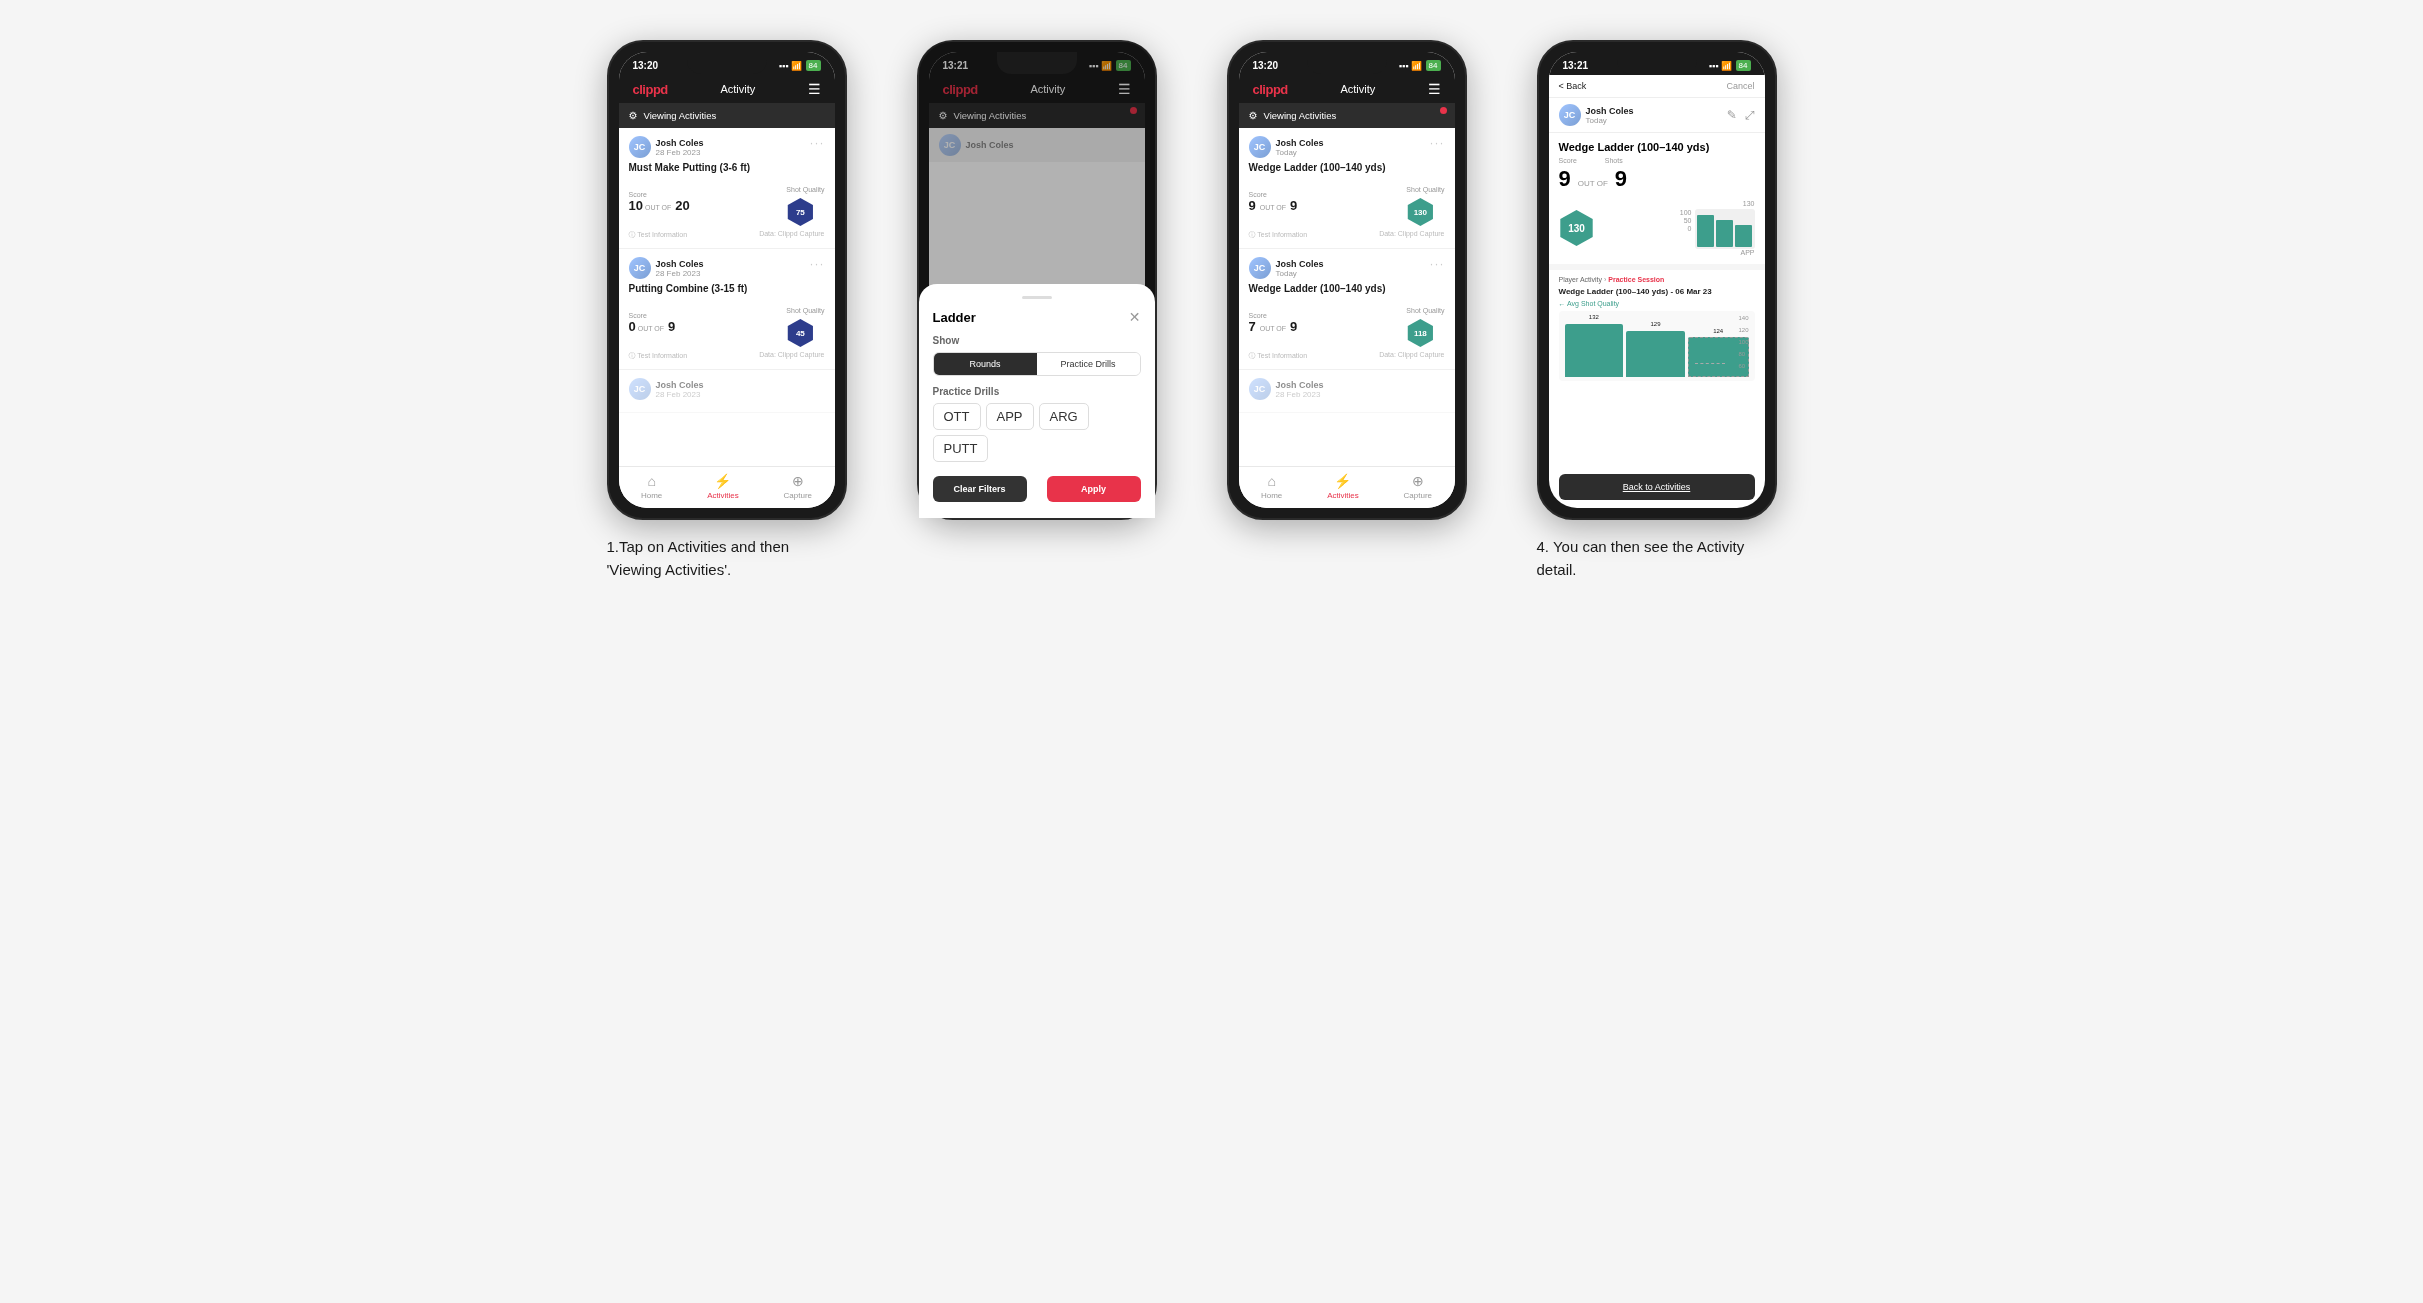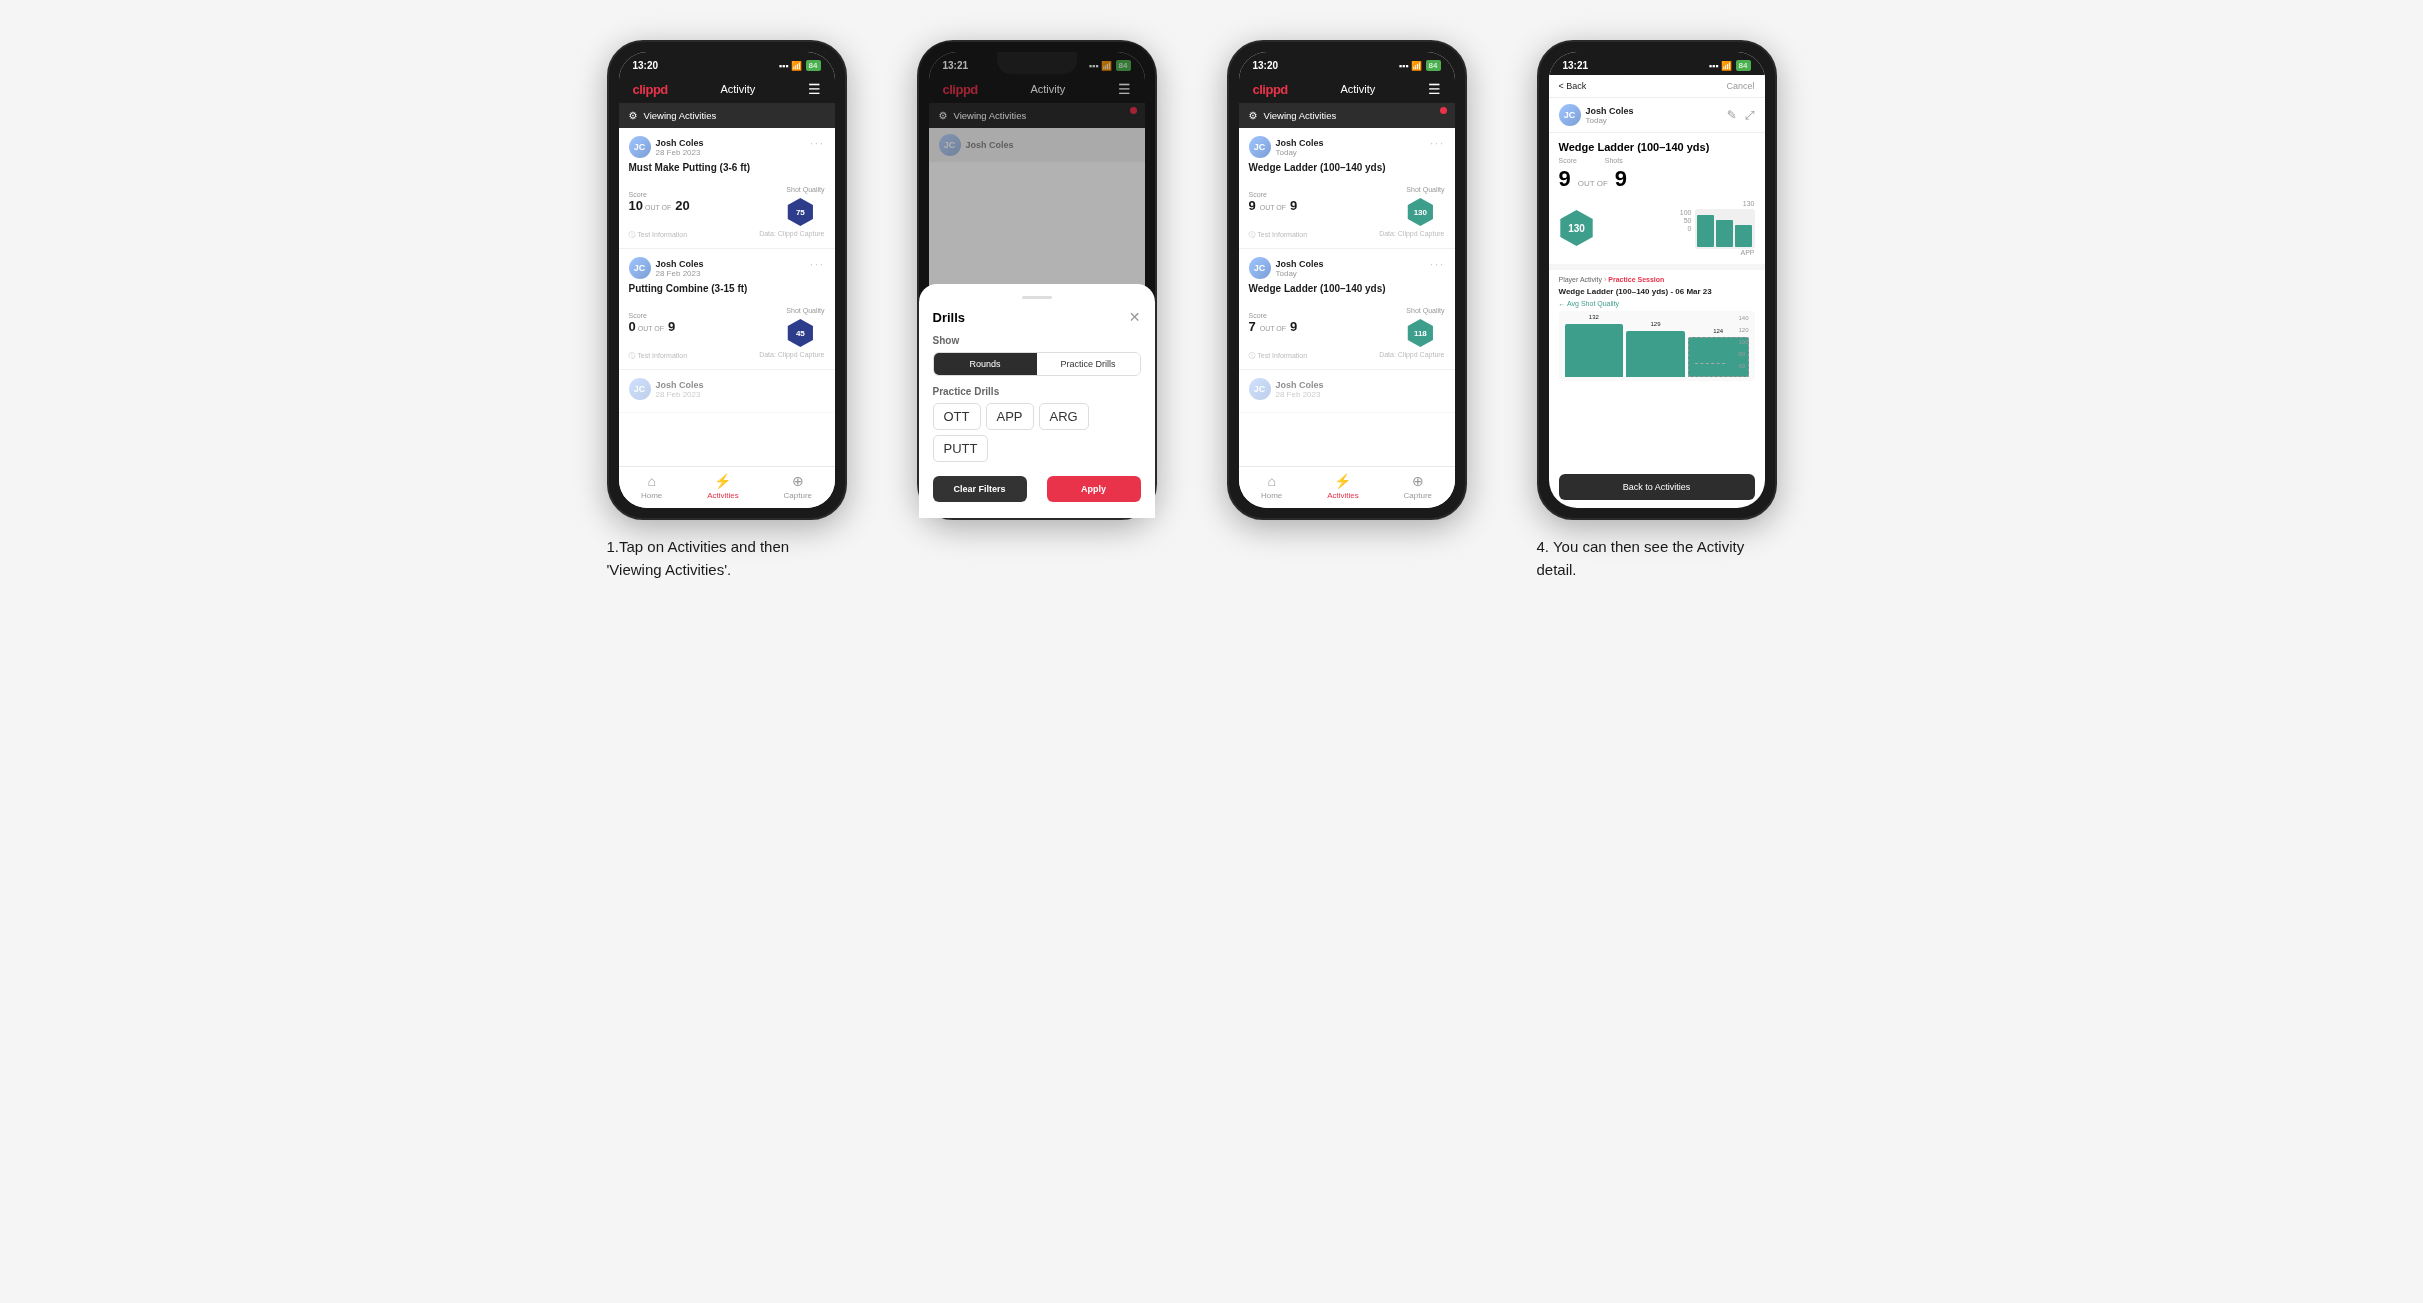--- a/index.html
+++ b/index.html
@@ -330,20 +330,21 @@
     .info-label { color: #e8334a; font-weight: 600; }
     .activity-subtitle { font-size: 8px; font-weight: 700; color: #1a1a1a; margin-bottom: 4px; }
     .back-to-btn {
       background: #2d2d2d;
       color: #fff;
       font-size: 9px;
       padding: 8px;
       text-align: center;
       border-radius: 6px;
       margin-top: 6px;
+      text-decoration: underline;
     }
     
     .caption {
       margin-top: 16px;
       font-size: 15px;
       color: #1a1a1a;
       line-height: 1.5;
       text-align: left;
       width: 240px;
     }
@@ -523,21 +524,21 @@
               <div style="font-size:9px;font-weight:700;color:#555;">Josh Coles</div>
             </div>
           </div>
         </div>
 
         <div class="filter-overlay"></div>
 
         <div class="filter-sheet">
           <div class="filter-handle"></div>
           <div class="filter-header">
-            <span class="filter-title">Drills</span>
+            <span class="filter-title">Ladder</span>
             <span class="filter-close">✕</span>
           </div>
           <div class="filter-section-label">Show</div>
           <div class="toggle-group">
             <button class="toggle-btn active">Rounds</button>
             <button class="toggle-btn">Practice Drills</button>
           </div>
           <div class="filter-section-label">Practice Drills</div>
           <div class="drill-group">
             <button class="drill-btn">OTT</button>

